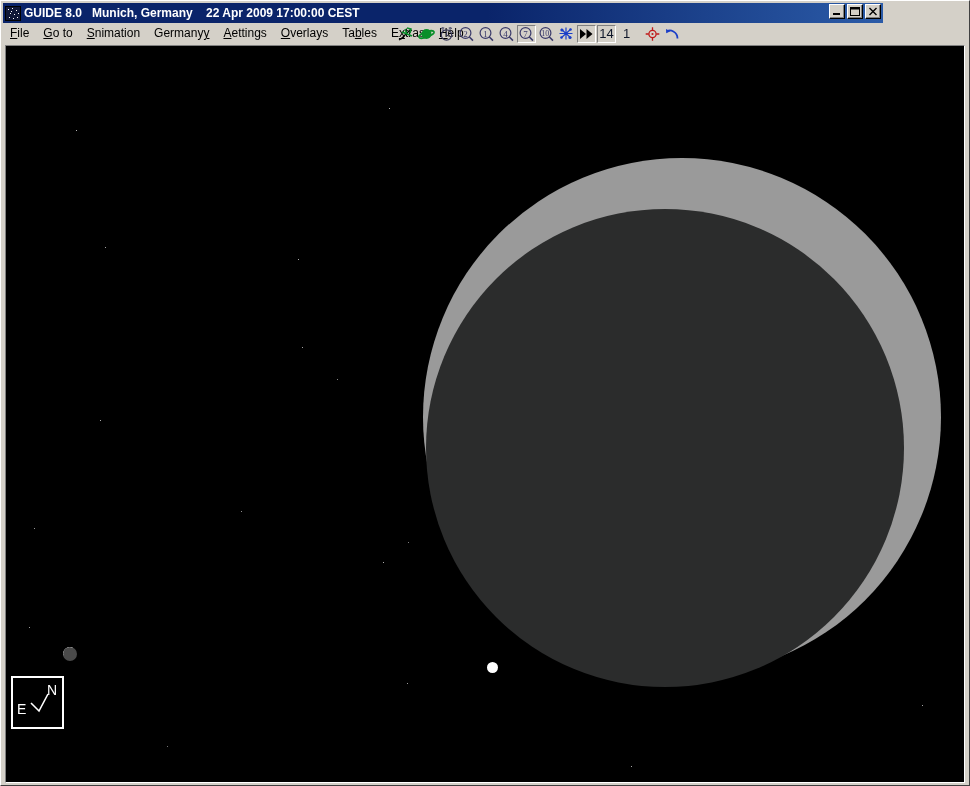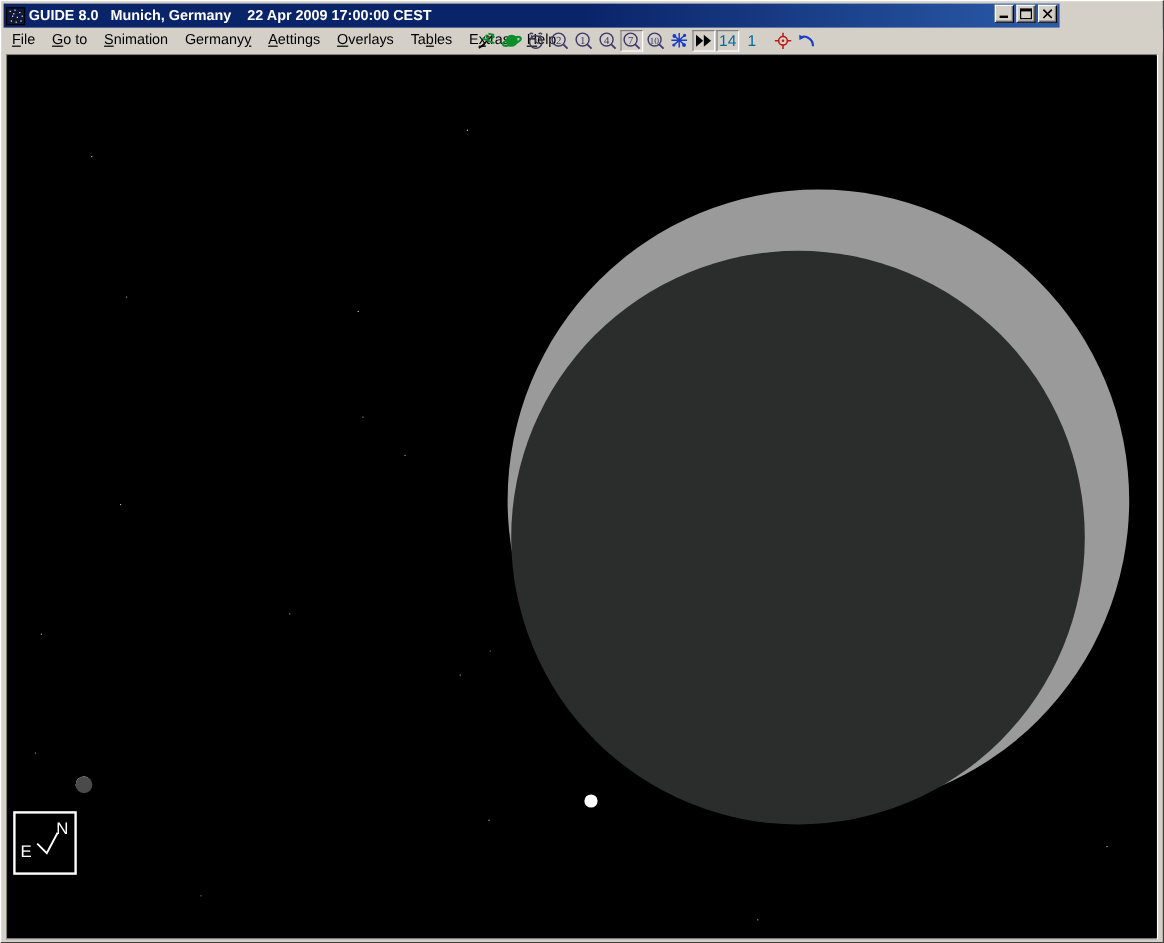--- a/index.html
+++ b/index.html
@@ -118,21 +118,21 @@
   }
   .tb.pressed {
     border-top: 1px solid #808080;
     border-left: 1px solid #808080;
     border-right: 1px solid #ffffff;
     border-bottom: 1px solid #ffffff;
     box-sizing: border-box;
   }
   .tb-text {
     font-size: 13px;
-    color: #0369a1;
+    color: #0f172a;
     font-family: "Liberation Sans", sans-serif;
   }
   .tb-sep { width: 5px; }
 
   
   #sky-wrap {
     position: absolute;
     left: 4px; top: 44px;
     width: 960px; height: 738px;
     box-sizing: border-box;

